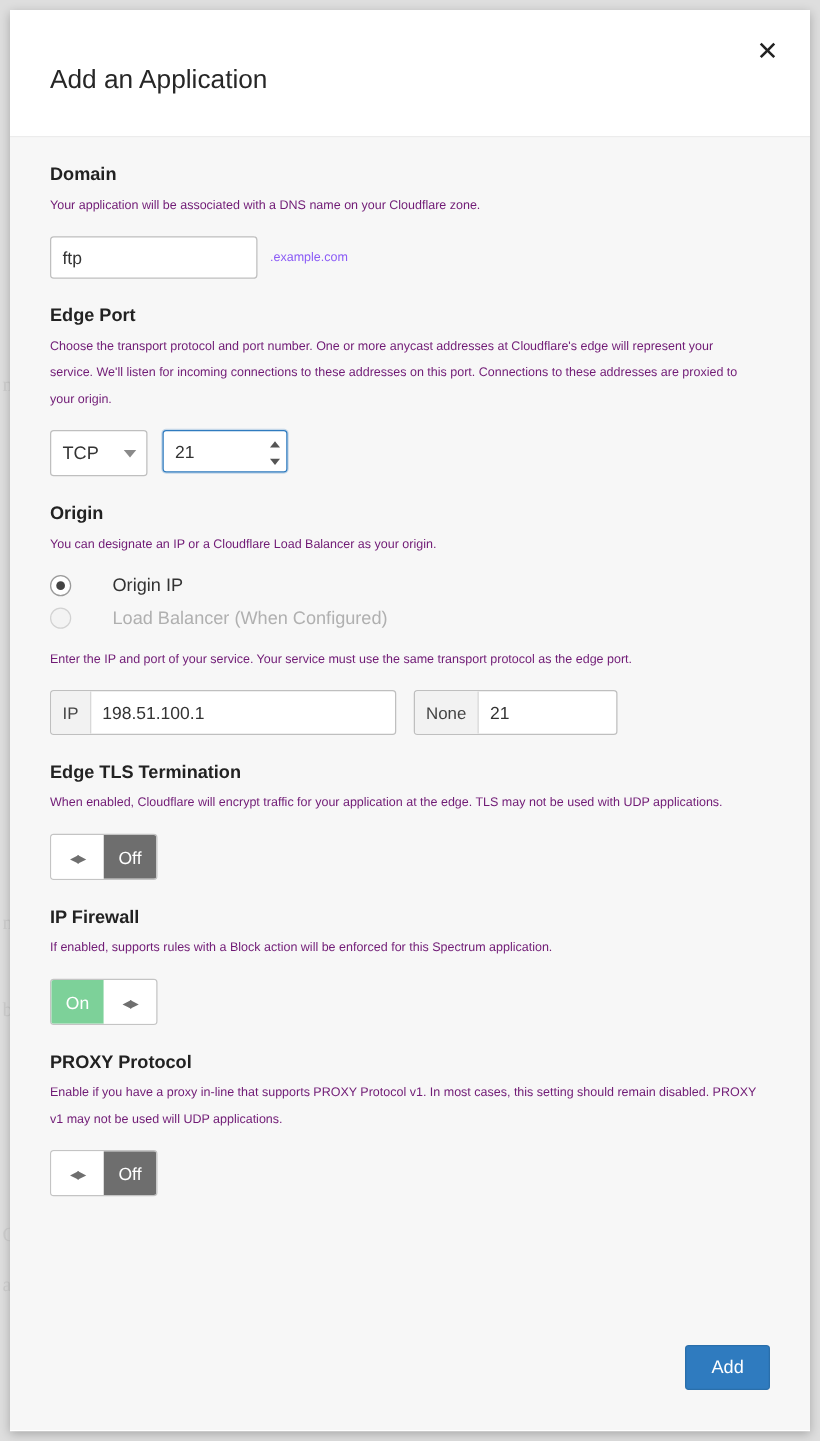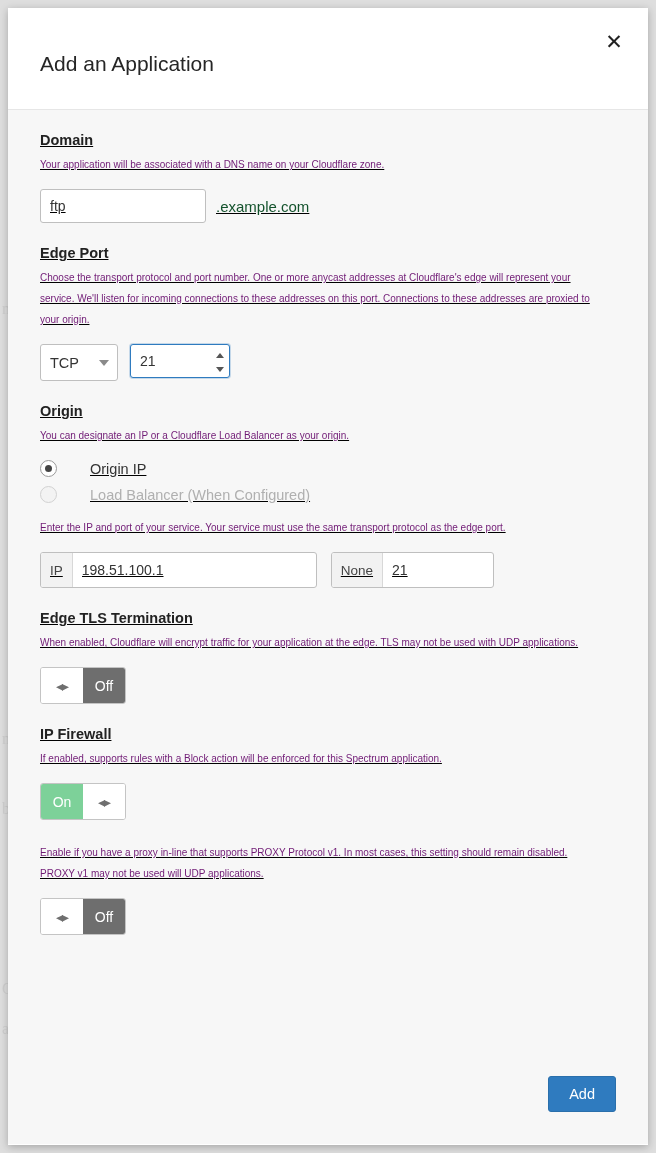--- a/index.html
+++ b/index.html
@@ -80,38 +80,38 @@
     color: #222;
     margin: 0 0 6px 0;
   }
   .section-desc {
     font-size: 10px;
     color: #701a75;
     line-height: 21px;
     margin: 0 0 14px 0;
     max-width: 565px;
   }
-  .group { margin-bottom: 22px; text-decoration: underline; }
+  .group { margin-bottom: 22px; }
   .row { display: flex; align-items: center; }
 
   input[type="text"], input[type="number"] {
     font-family: "Liberation Sans", sans-serif;
     font-size: 14px;
     color: #333;
     border: 1px solid #bfbfbf;
     border-radius: 3px;
     background: #fff;
     padding: 7px 9px;
     height: 34px;
     outline: none;
   }
   .domain-input { width: 166px; }
   .domain-suffix {
-    font-size: 15px;
-    color: #14532d;
+    font-size: 10px;
+    color: #8b5cf6;
     margin-left: 10px;
   }
 
   .select-wrap {
     position: relative;
     width: 78px;
     height: 37px;
     margin-right: 12px;
   }
   .proto-select {
@@ -366,20 +366,21 @@
     <div class="group">
       <div class="section-title">IP Firewall</div>
       <p class="section-desc">If enabled, supports rules with a Block action will be enforced for this Spectrum application.</p>
       <div class="toggle">
         <span class="toggle-half toggle-on-label">On</span>
         <span class="toggle-half toggle-knob">◂▸</span>
       </div>
     </div>
 
     <div class="group">
+      <div class="section-title">PROXY Protocol</div>
       <p class="section-desc">Enable if you have a proxy in-line that supports PROXY Protocol v1. In most cases, this setting should remain disabled. PROXY v1 may not be used will UDP applications.</p>
       <div class="toggle">
         <span class="toggle-half toggle-knob">◂▸</span>
         <span class="toggle-half toggle-off-label">Off</span>
       </div>
     </div>
 
     <button class="add-btn">Add</button>
   </div>
 </div>

